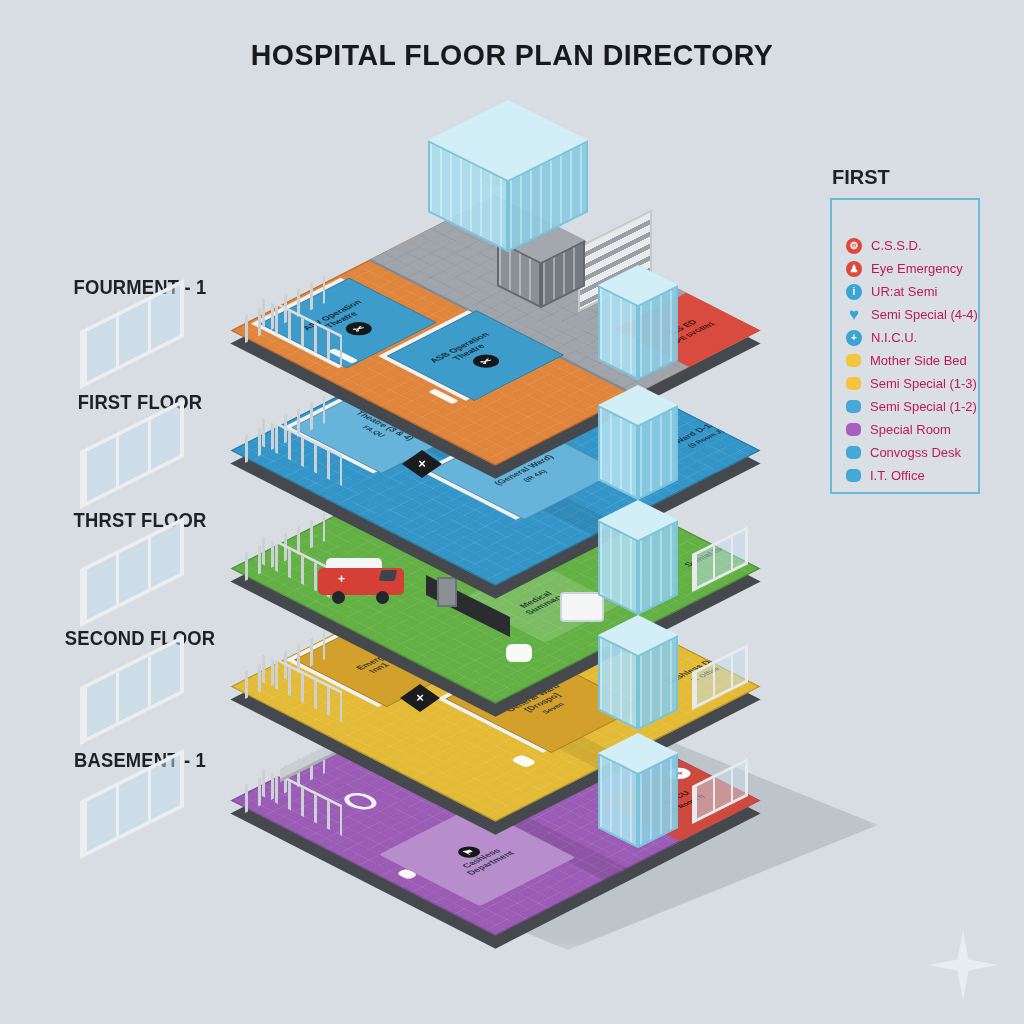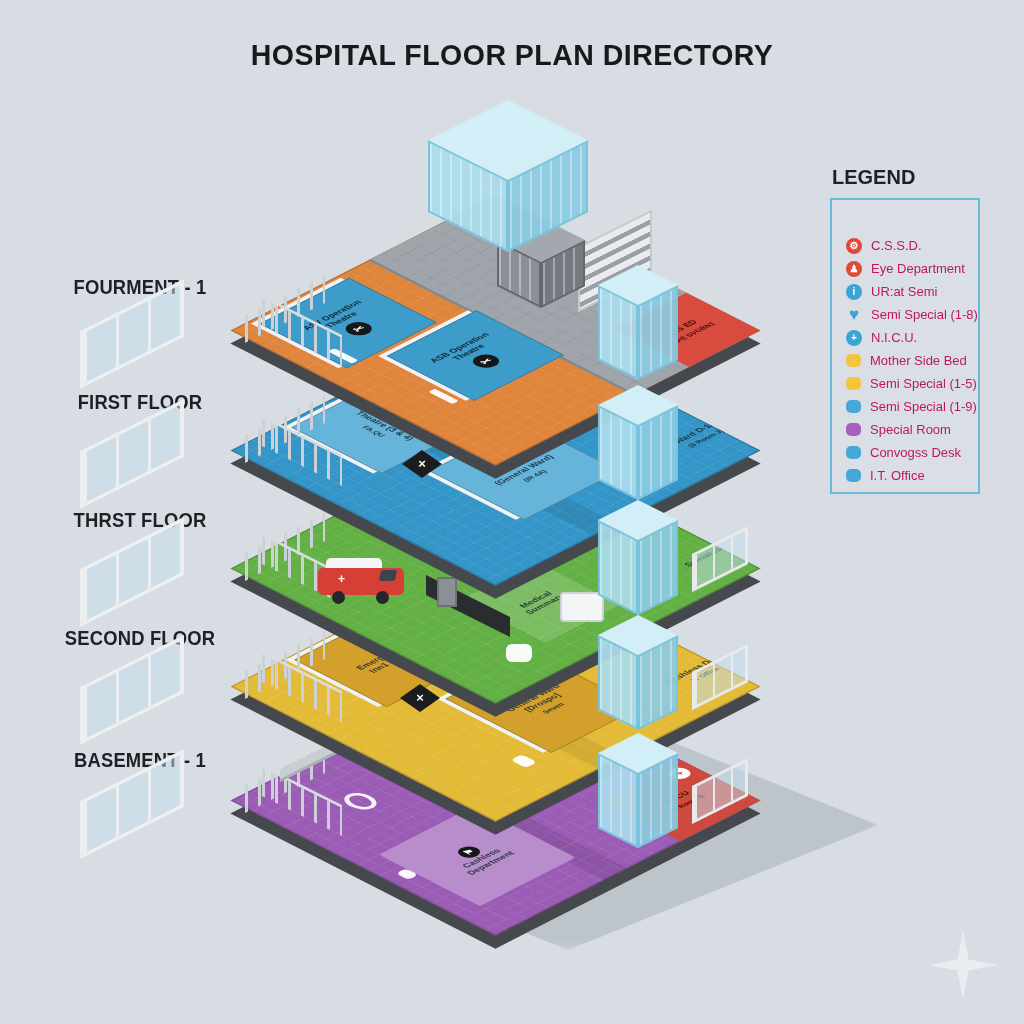--- a/index.html
+++ b/index.html
@@ -93,53 +93,53 @@
 
   <div class="sparkle"></div>
   <div class="title">HOSPITAL FLOOR PLAN DIRECTORY</div>
 
   <div class="floor-name" style="top:276px;">FOURMENT - 1</div>
   <div class="floor-name" style="top:391px;">FIRST FLOOR</div>
   <div class="floor-name" style="top:509px;">THRST FLOOR</div>
   <div class="floor-name" style="top:627px;">SECOND FLOOR</div>
   <div class="floor-name" style="top:749px;">BASEMENT - 1</div>
 
-  <div class="legend-title">LEGEND</div>
+  <div class="legend-title">FIRST</div>
   <div class="legend-box">
     <div class="lg-row">
         <span class="lg-ic lg-red">⚙</span>
         <span class="lg-label">C.S.S.D.</span>
       </div>
     <div class="lg-row">
         <span class="lg-ic lg-red">♟</span>
-        <span class="lg-label">Eye Department</span>
+        <span class="lg-label">Eye Emergency</span>
       </div>
     <div class="lg-row">
         <span class="lg-ic lg-blue">i</span>
         <span class="lg-label">UR:at Semi</span>
       </div>
     <div class="lg-row">
         <span class="lg-ic lg-heart">♥</span>
-        <span class="lg-label">Semi Special (1-8)</span>
+        <span class="lg-label">Semi Special (4-4)</span>
       </div>
     <div class="lg-row">
         <span class="lg-ic lg-blue">+</span>
         <span class="lg-label">N.I.C.U.</span>
       </div>
     <div class="lg-row">
         <span class="lg-ic lg-sw sw-y"></span>
         <span class="lg-label">Mother Side Bed</span>
       </div>
     <div class="lg-row">
         <span class="lg-ic lg-sw sw-y"></span>
-        <span class="lg-label">Semi Special (1-5)</span>
+        <span class="lg-label">Semi Special (1-3)</span>
       </div>
     <div class="lg-row">
         <span class="lg-ic lg-sw sw-b"></span>
-        <span class="lg-label">Semi Special (1-9)</span>
+        <span class="lg-label">Semi Special (1-2)</span>
       </div>
     <div class="lg-row">
         <span class="lg-ic lg-sw sw-p"></span>
         <span class="lg-label">Special Room</span>
       </div>
     <div class="lg-row">
         <span class="lg-ic lg-sw sw-b"></span>
         <span class="lg-label">Convogss Desk</span>
       </div>
     <div class="lg-row">

